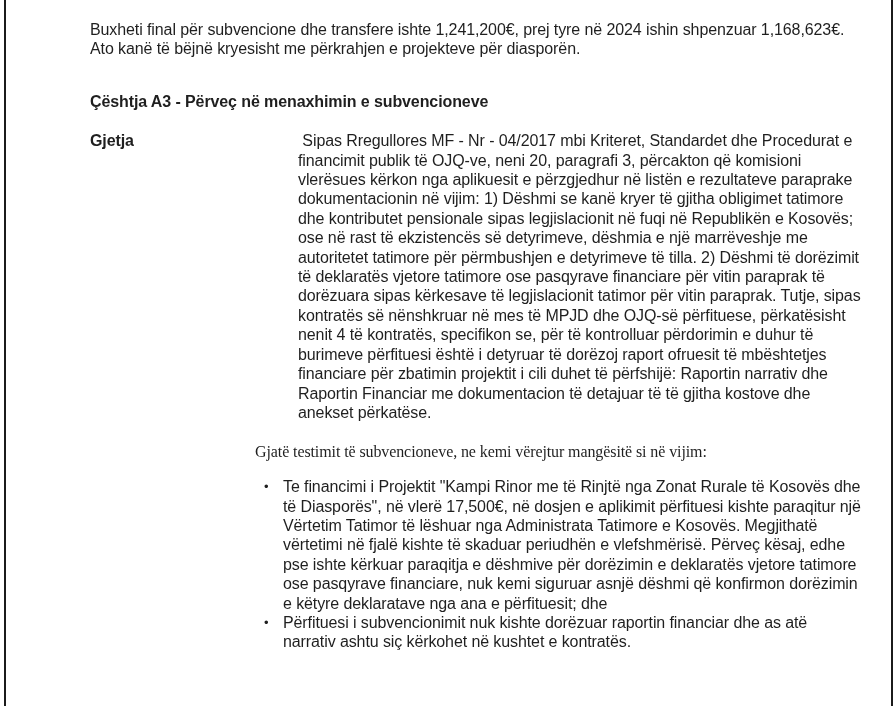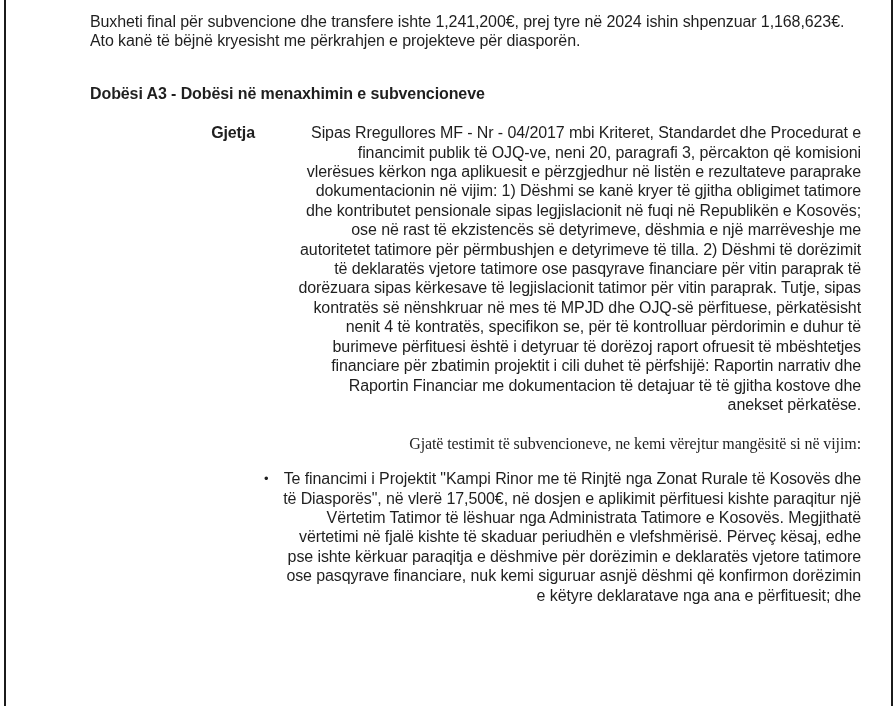--- a/index.html
+++ b/index.html
@@ -21,41 +21,40 @@
     width: 2px;
     height: 706px;
     background: #1b1b1b;
   }
   .page-border.left  { left: 4px; }
   .page-border.right { left: 891px; }
 
   .content {
     position: absolute;
     left: 90px;
-    top: 12px;
+    top: 20px;
     width: 772px;
     font-size: 16px;
     line-height: 19.4px;
     letter-spacing: -0.1px;
   }
   .intro {
     margin: 0;
     width: 772px;
   }
   .section-heading {
     margin: 33px 0 0 0;
     font-size: 16px;
     line-height: 19.4px;
     font-weight: bold;
   }
   .finding-row {
     display: flex;
     margin-top: 20px;
     align-items: flex-start;
-    text-align: right;
   }
   .finding-label {
     width: 165px;
     flex: 0 0 165px;
     font-weight: bold;
   }
   .finding-body {
     width: 606px;
     flex: 0 0 606px;
   }
@@ -92,28 +91,29 @@
 <body>
 
 <div>
   <div class="page-border left"></div>
   <div class="page-border right"></div>
 
   <div class="content">
 
     <p class="intro">Buxheti final për subvencione dhe transfere ishte 1,241,200€, prej tyre në 2024 ishin shpenzuar 1,168,623€. Ato kanë të bëjnë kryesisht me përkrahjen e projekteve për diasporën.</p>
 
-    <div class="section-heading">Dobësi A3 - Dobësi në menaxhimin e subvencioneve</div>
+    <div class="section-heading">Çështja A3 - Përveç në menaxhimin e subvencioneve</div>
 
     <div class="finding-row">
       <div class="finding-label">Gjetja</div>
 
       <div class="finding-body">
         <p class="p1"> Sipas Rregullores MF - Nr - 04/2017 mbi Kriteret, Standardet dhe Procedurat e financimit publik të OJQ-ve, neni 20, paragrafi 3, përcakton që komisioni vlerësues kërkon nga aplikuesit e përzgjedhur në listën e rezultateve paraprake dokumentacionin në vijim: 1) Dëshmi se kanë kryer të gjitha obligimet tatimore dhe kontributet pensionale sipas legjislacionit në fuqi në Republikën e Kosovës; ose në rast të ekzistencës së detyrimeve, dëshmia e një marrëveshje me autoritetet tatimore për përmbushjen e detyrimeve të tilla. 2) Dëshmi të dorëzimit të deklaratës vjetore tatimore ose pasqyrave financiare për vitin paraprak të dorëzuara sipas kërkesave të legjislacionit tatimor për vitin paraprak. Tutje, sipas kontratës së nënshkruar në mes të MPJD dhe OJQ-së përfituese, përkatësisht nenit 4 të kontratës, specifikon se, për të kontrolluar përdorimin e duhur të burimeve përfituesi është i detyruar të dorëzoj raport ofruesit të mbështetjes financiare për zbatimin projektit i cili duhet të përfshijë: Raportin narrativ dhe Raportin Financiar me dokumentacion të detajuar të të gjitha kostove dhe anekset përkatëse.</p>
         <p class="p2">Gjatë testimit të subvencioneve, ne kemi vërejtur mangësitë si në vijim:</p>
         <ul class="bullets" id="bullet-list">
             <li>Te financimi i Projektit "Kampi Rinor me të Rinjtë nga Zonat Rurale të Kosovës dhe të Diasporës", në vlerë 17,500€, në dosjen e aplikimit përfituesi kishte paraqitur një Vërtetim Tatimor të lëshuar nga Administrata Tatimore e Kosovës. Megjithatë vërtetimi në fjalë kishte të skaduar periudhën e vlefshmërisë. Përveç kësaj, edhe pse ishte kërkuar paraqitja e dëshmive për dorëzimin e deklaratës vjetore tatimore ose pasqyrave financiare, nuk kemi siguruar asnjë dëshmi që konfirmon dorëzimin e këtyre deklaratave nga ana e përfituesit; dhe</li>
+            <li>Përfituesi i subvencionimit nuk kishte dorëzuar raportin financiar dhe as atë narrativ ashtu siç kërkohet në kushtet e kontratës.</li>
           </ul>
       </div>
     </div>
 
   </div>
 </div>
 
 </body></html>

